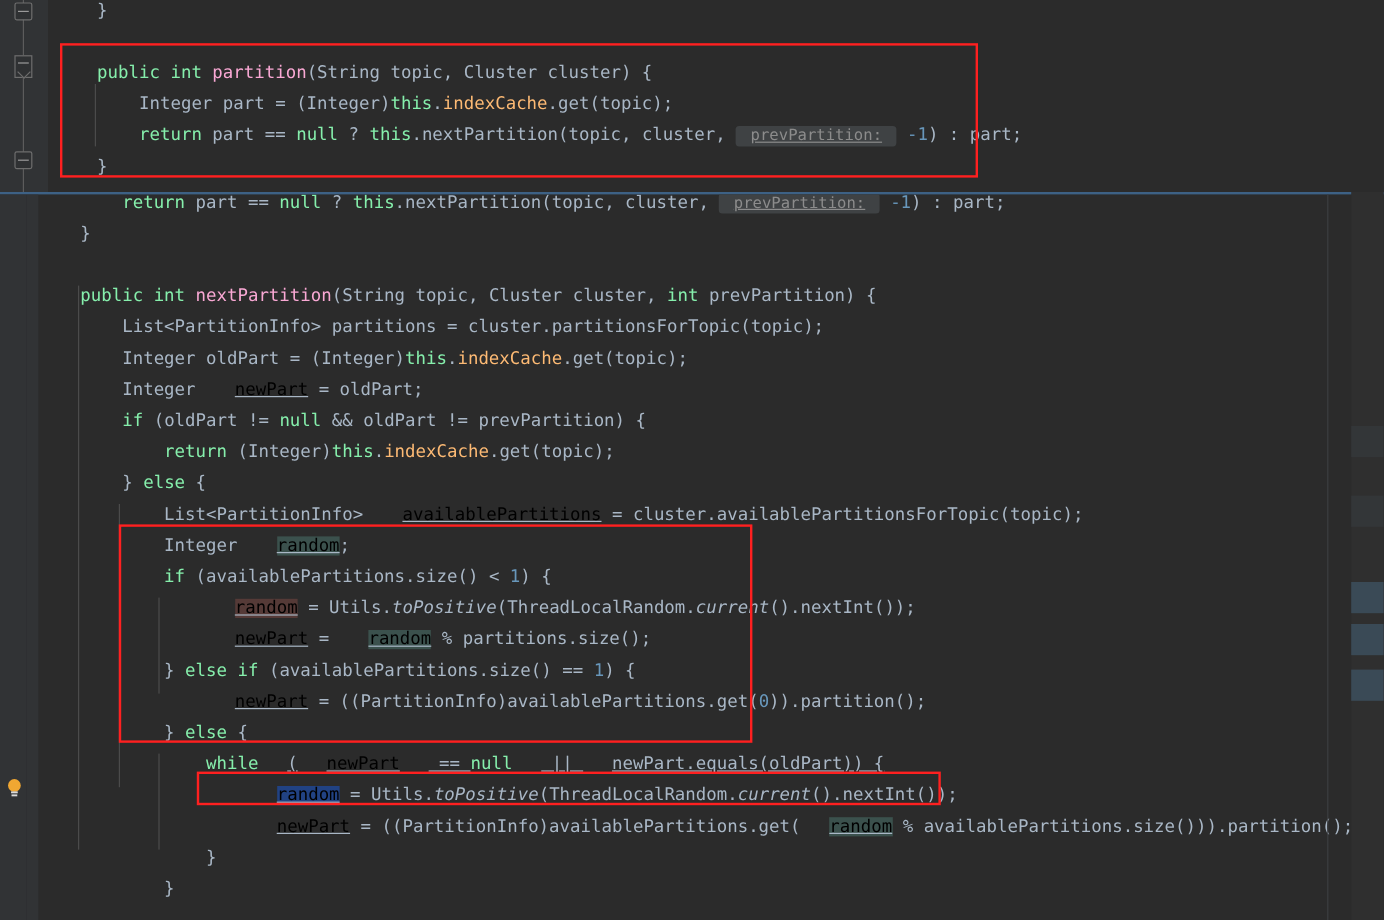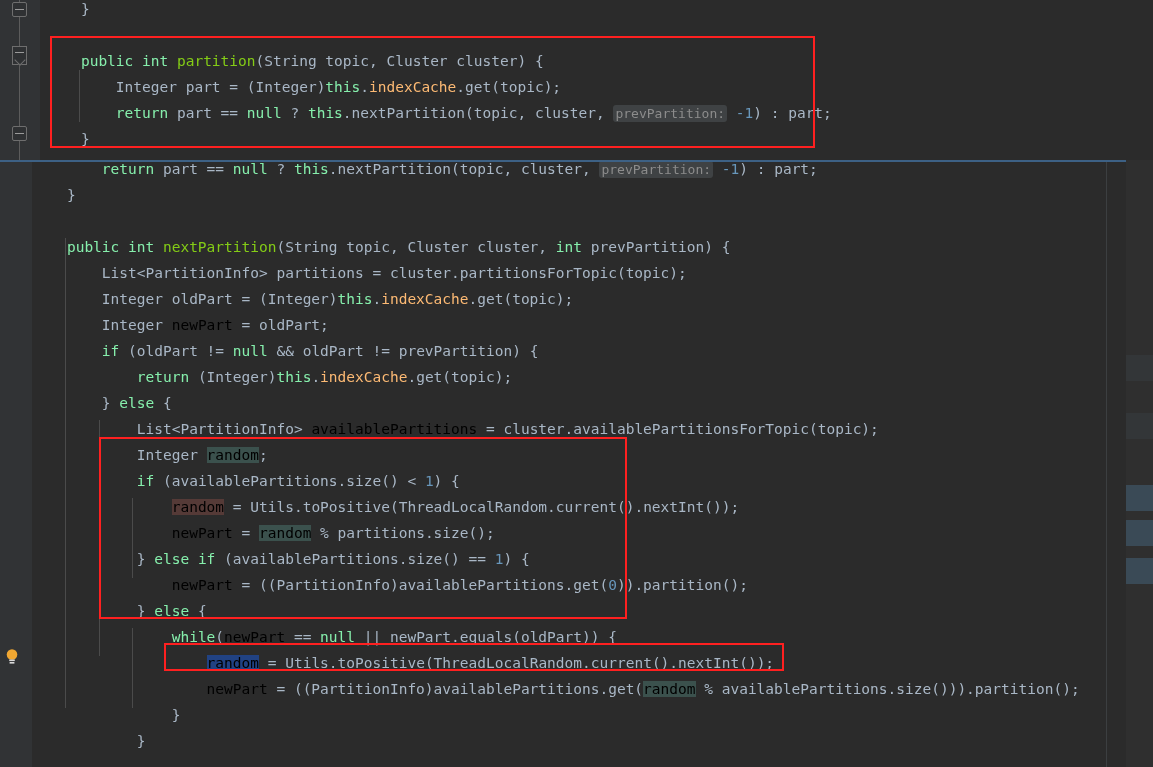--- a/index.html
+++ b/index.html
@@ -12,25 +12,25 @@
   .code{
     font-family:"DejaVu Sans Mono","Liberation Mono",monospace;
     font-size:14.5px;
     line-height:26px;
     white-space:pre;
   }
 
   
   .kw   {color:#86efac;}
   .txt  {color:#a9b7c6;}
-  .fn   {color:#84cc16;text-align:center;}
+  .fn   {color:#f9a8d4;text-align:center;}
   .fld  {color:#fdba74;}
   .num  {color:#6897bb;}
-  .stat {}
-  .und  {text-decoration-color:#a9b7c6;}
+  .stat {font-style:italic;}
+  .und  {text-decoration:underline;text-decoration-color:#a9b7c6;margin-left:24px;}
   .undw {text-decoration-color:#cc7832;}
 
   
   .hl-read  {background:#3b514d;}
   .hl-write {background:#553a37;}
   .hl-sel   {background:#214283;}
 
   
   #main-editor{
     position:absolute;left:0;top:160px;width:1153px;height:607px;
@@ -104,21 +104,21 @@
   }
   .fold-arrow::after{
     content:"";position:absolute;left:2.5px;top:9px;width:7px;height:7px;
     border-right:1px solid #6e6e6e;border-bottom:1px solid #6e6e6e;
     transform:rotate(45deg);background:#2f3133;
   }
 
   
   .hint{
     background:#3f4244;color:#8c8c8c;border-radius:3px;
-    padding:1px 2px;font-size:13px;
+    padding:1px 12px;font-size:13px;text-decoration:underline;
   }
 
   
   .redbox{
     position:absolute;border:2px solid #ff2020;box-sizing:border-box;
     pointer-events:none;
   }
 
   
   #bulb{

